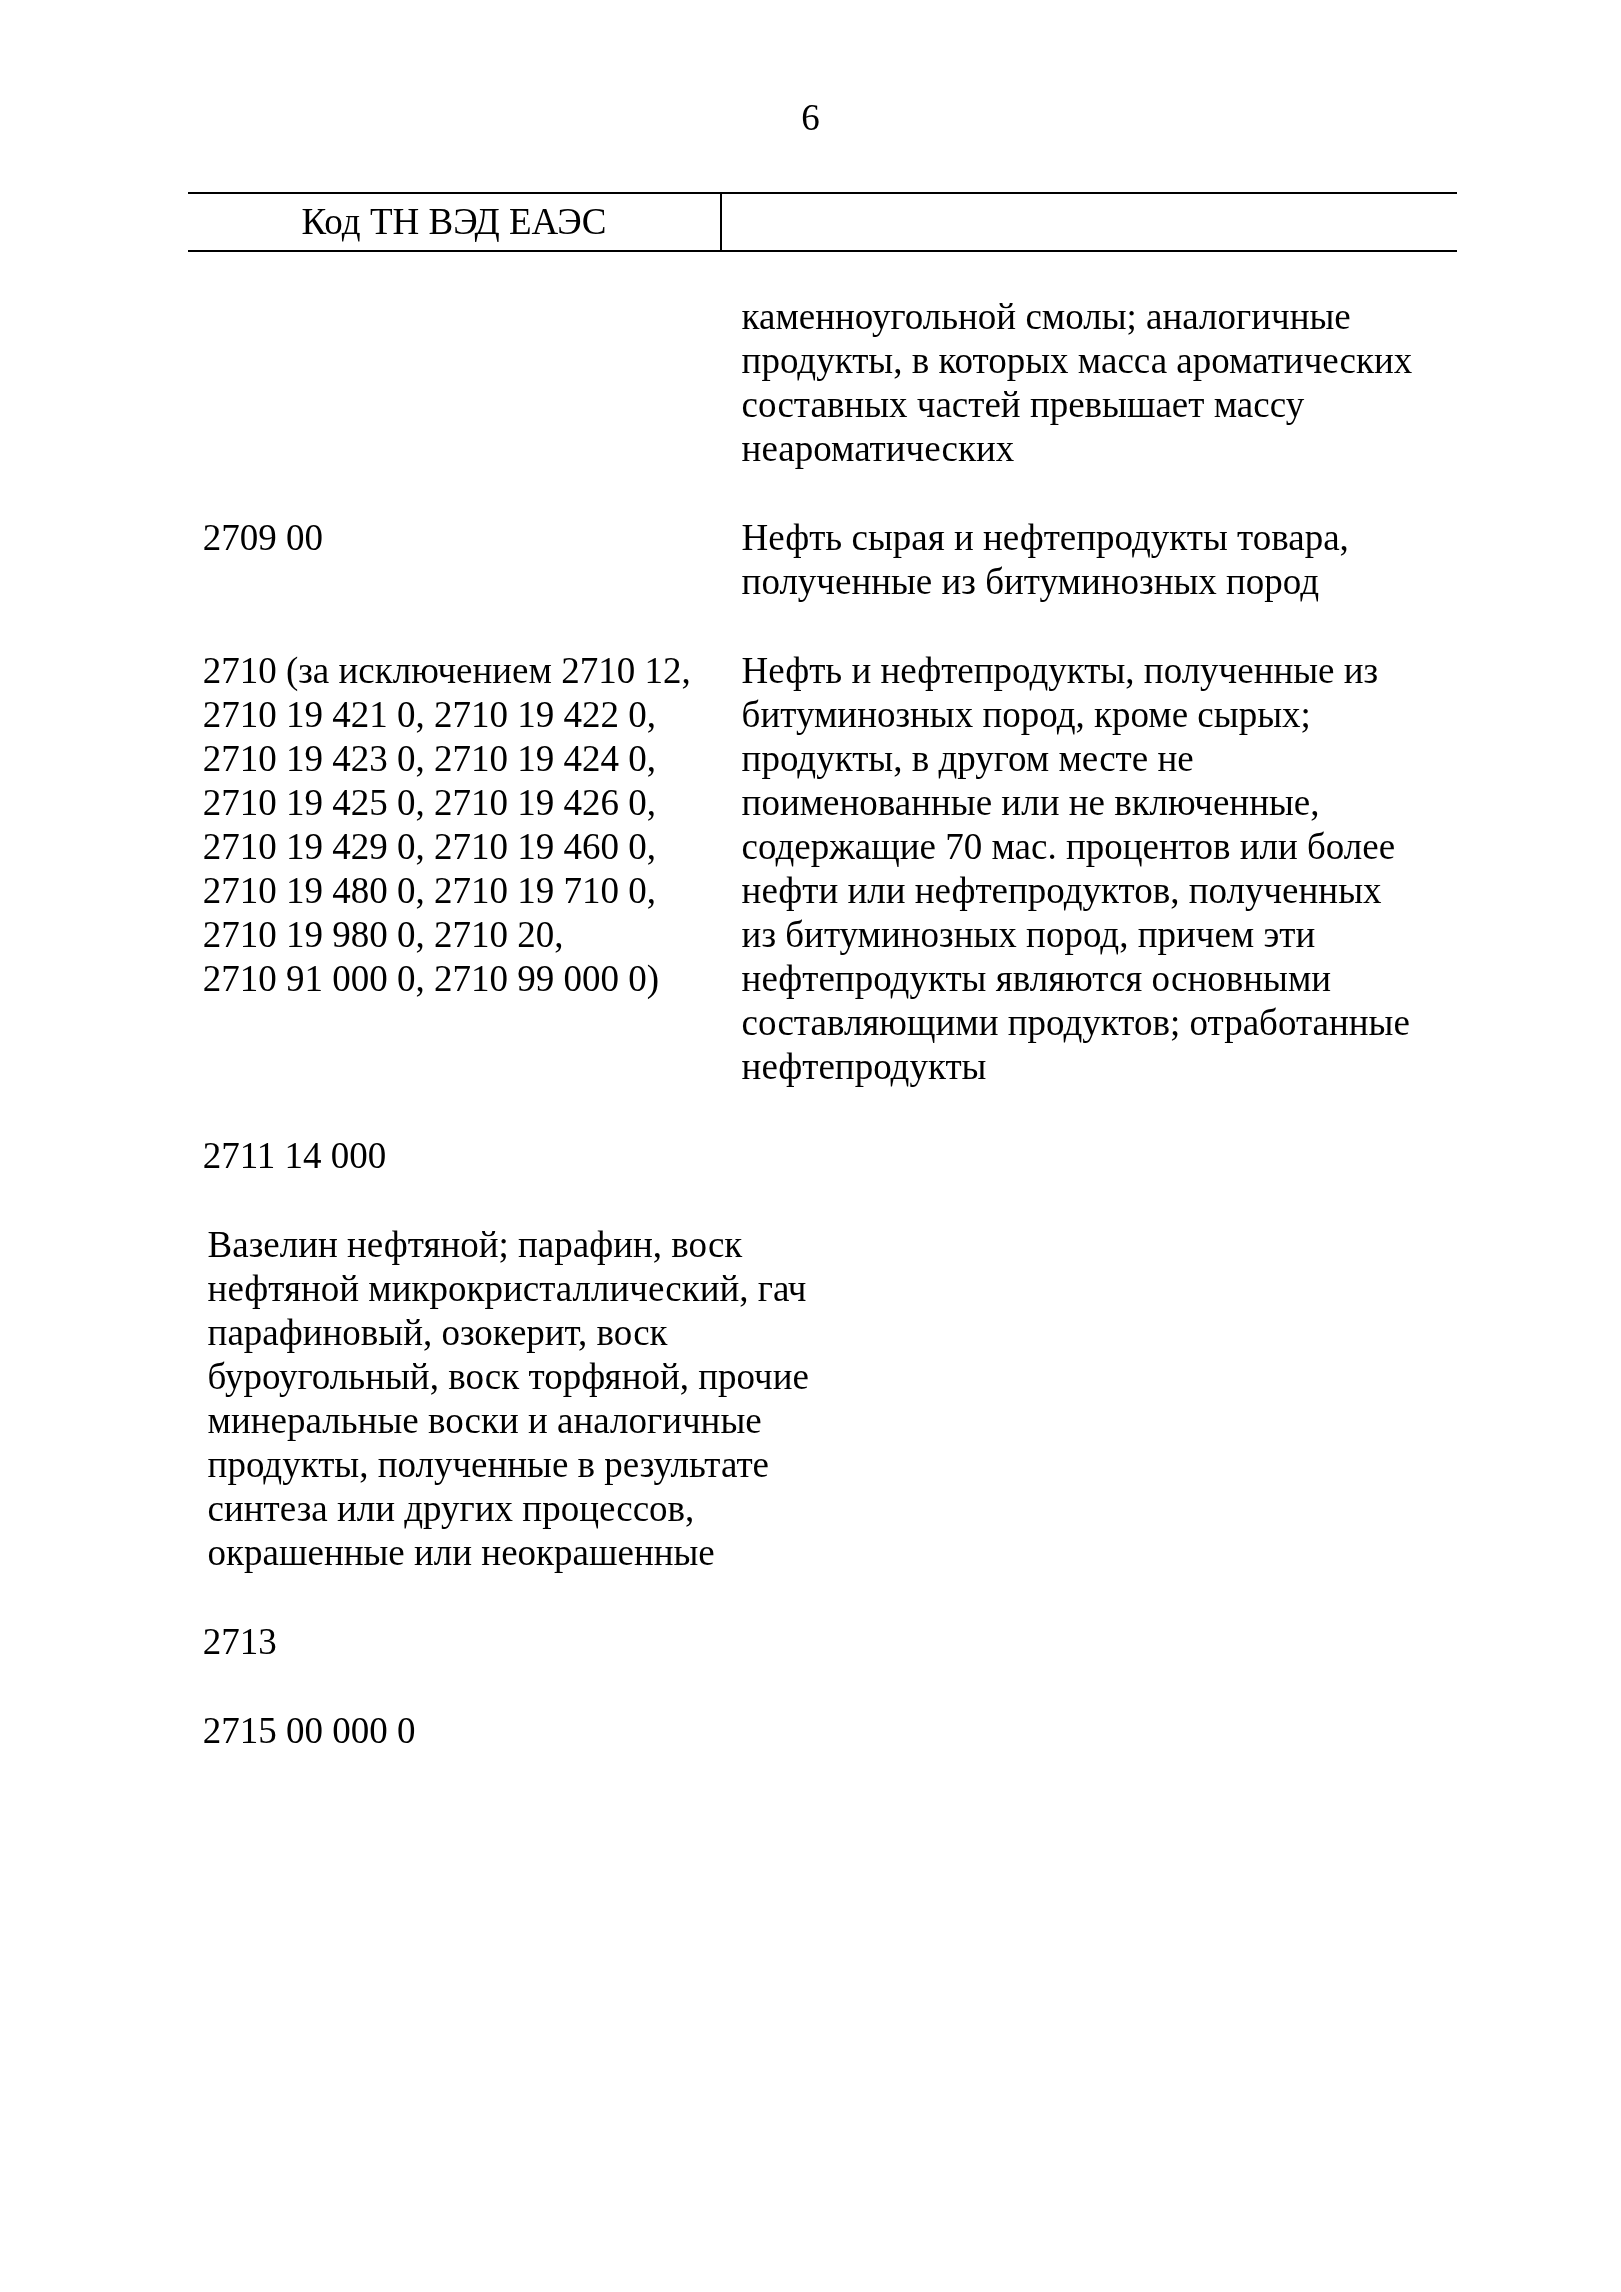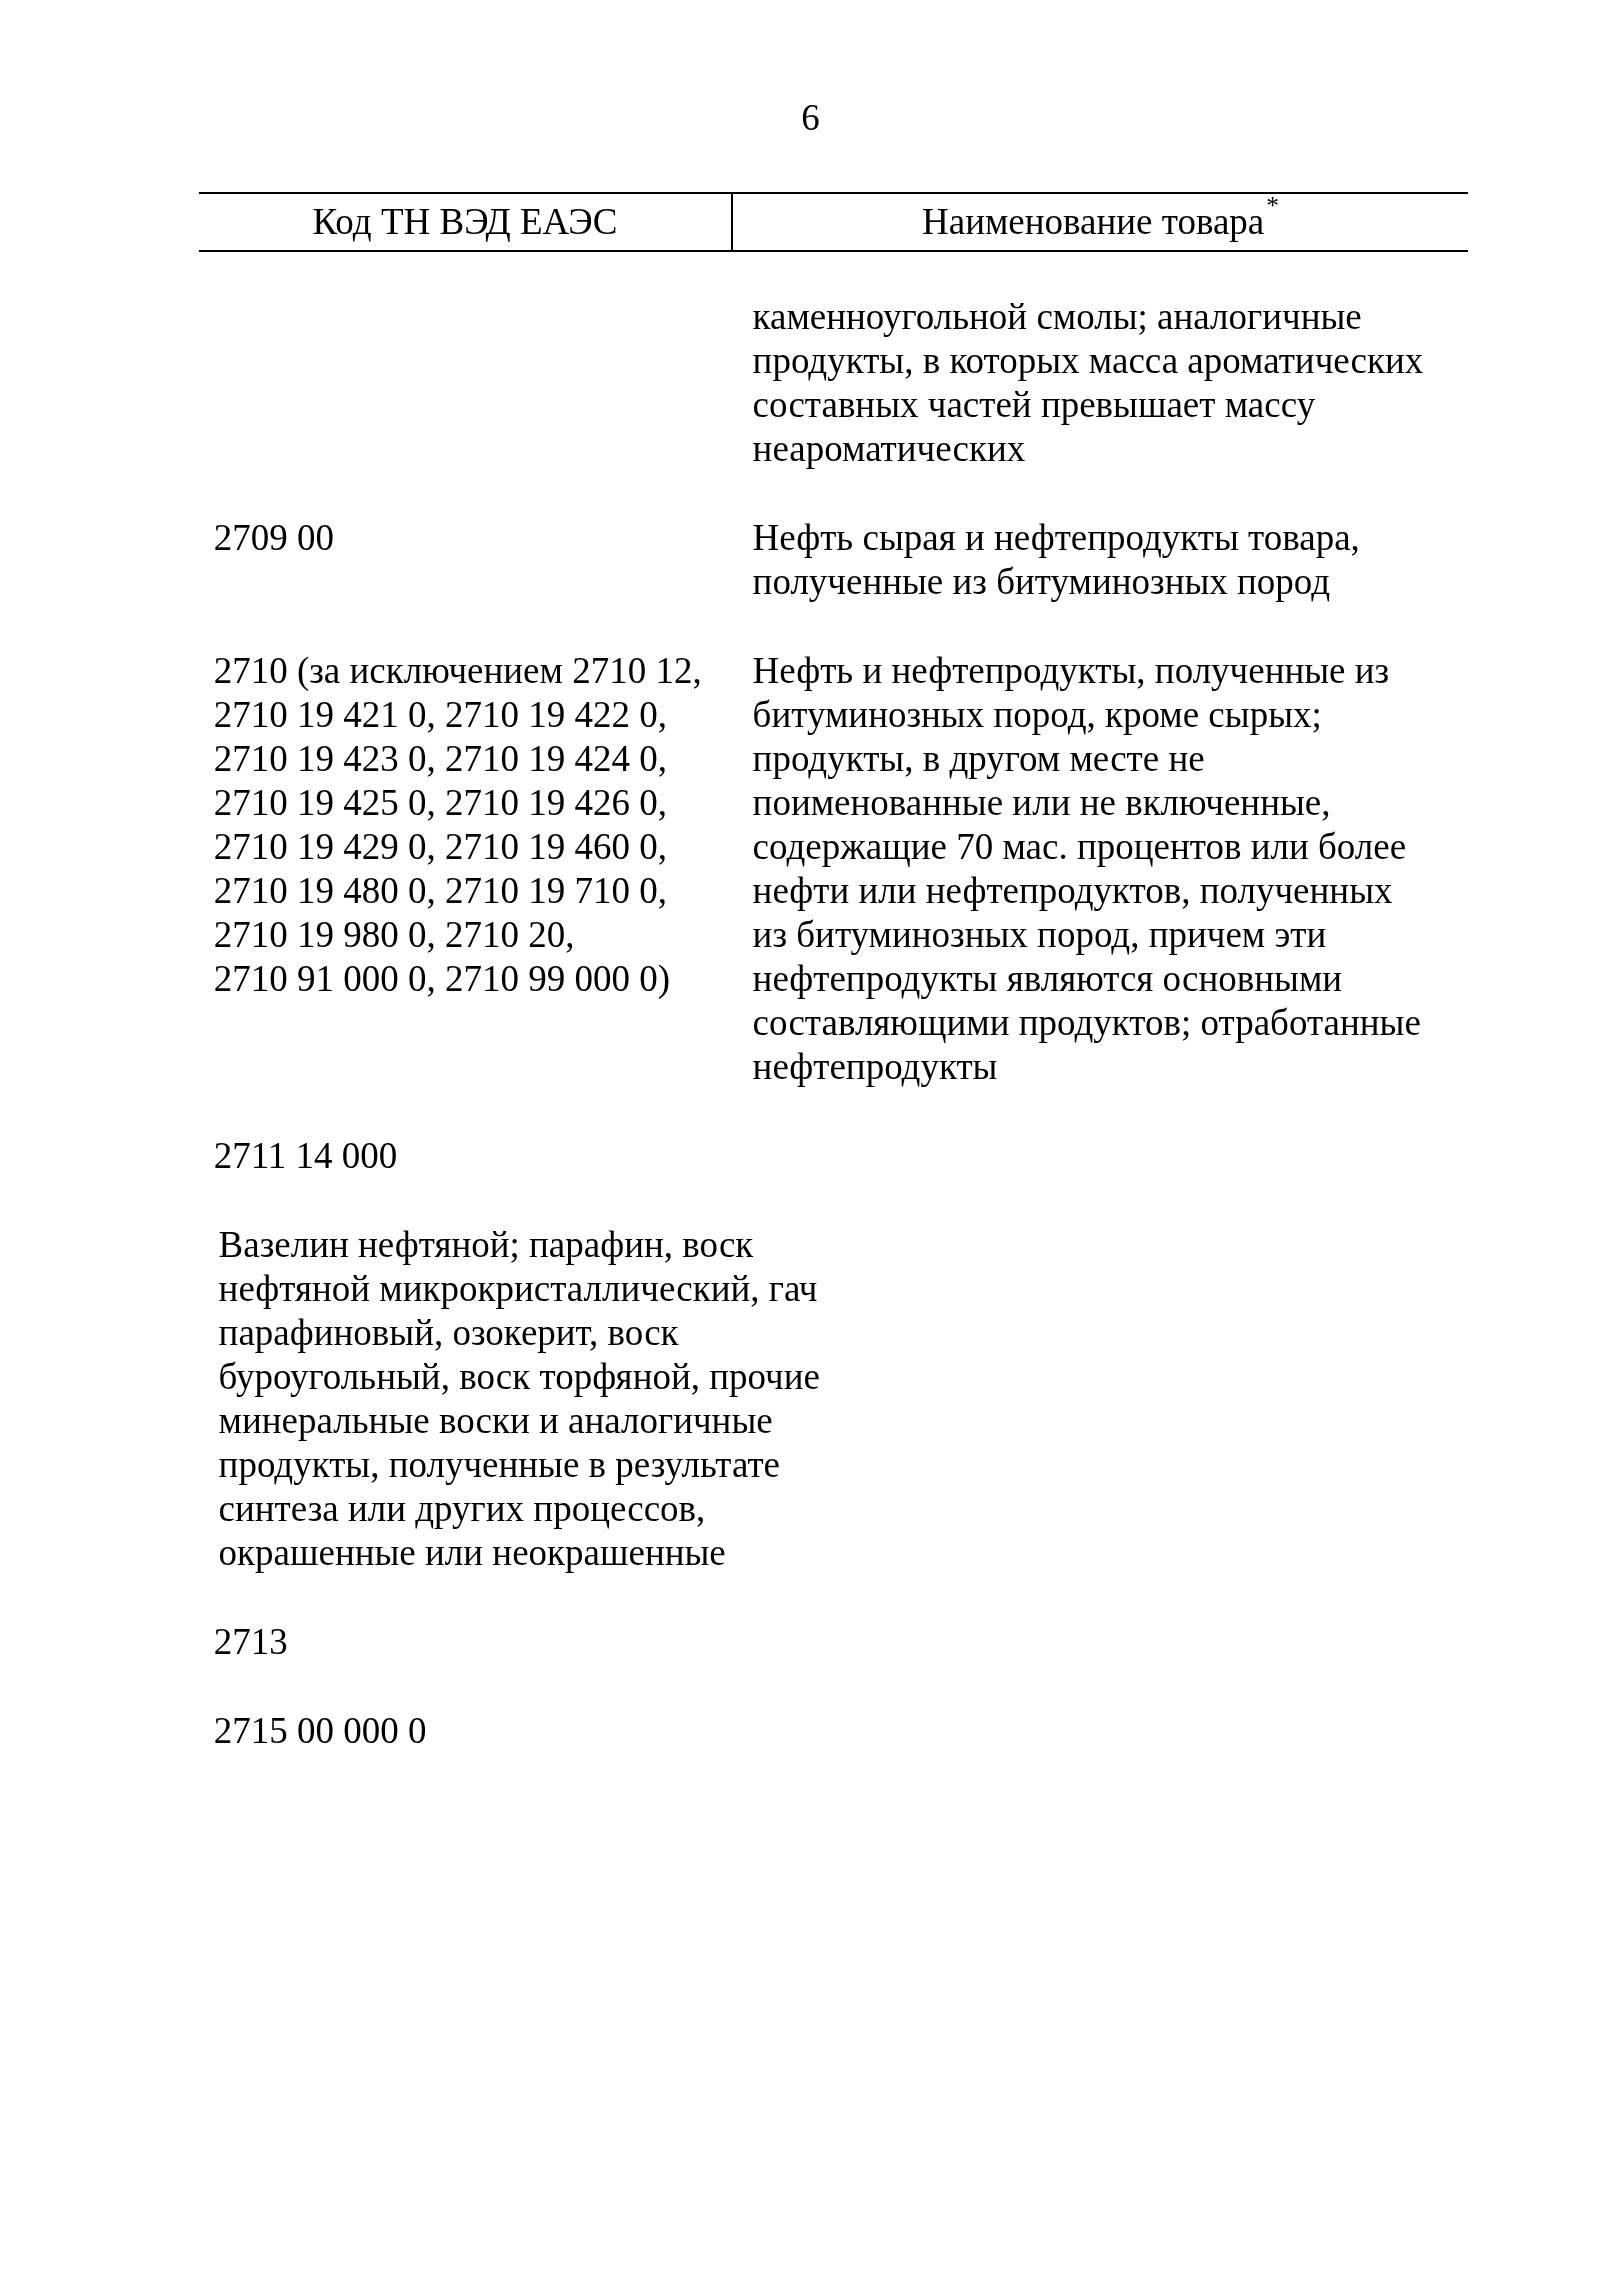--- a/index.html
+++ b/index.html
@@ -20,21 +20,21 @@
   }
   .page-number {
     position: absolute;
     top: 96px;
     left: 0;
     width: 100%;
     text-align: center;
   }
   .doc-table {
     position: absolute;
-    left: 199px;
+    left: 188px;
     top: 192px;
     width: 1269px;
   }
   .thead {
     display: flex;
     border-top: 2.9px solid #000000;
     border-bottom: 2.9px solid #000000;
     height: 56px;
     box-sizing: content-box;
   }
@@ -89,24 +89,20 @@
 <body>
 
 <div class="page">
 
   <div class="page-number">6</div>
 
   <div class="doc-table">
 
     <div class="thead">
       <div class="th th-code">Код ТН ВЭД ЕАЭС</div>
-      <div class="th th-name">
-        <span>Наименование товара</span>
-          <span class="fn-mark">*</span>
-      </div>
     </div>
 
     <div class="tbody">
 
       <div class="row">
         <div class="cell cell-code"></div>
         <div class="cell cell-name">каменноугольной смолы; аналогичные
 продукты, в которых масса ароматических
 составных частей превышает массу
 неароматических</div>

